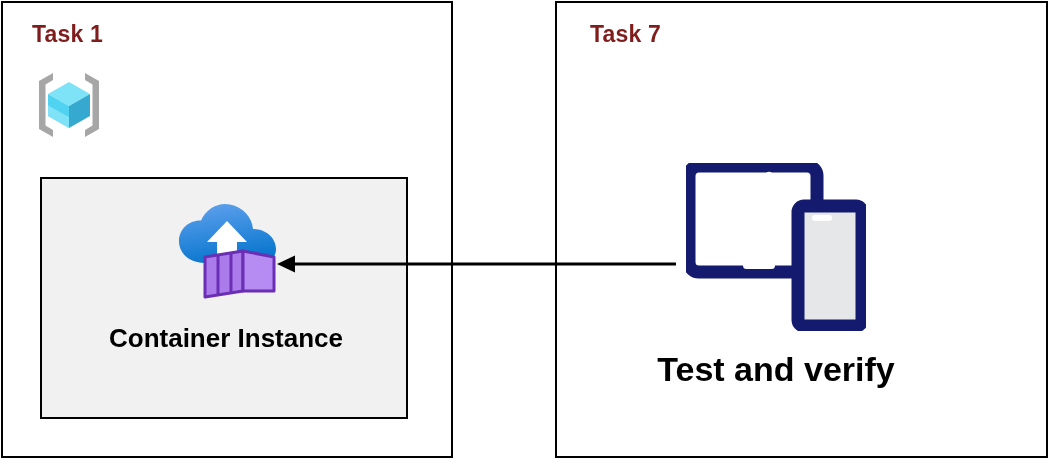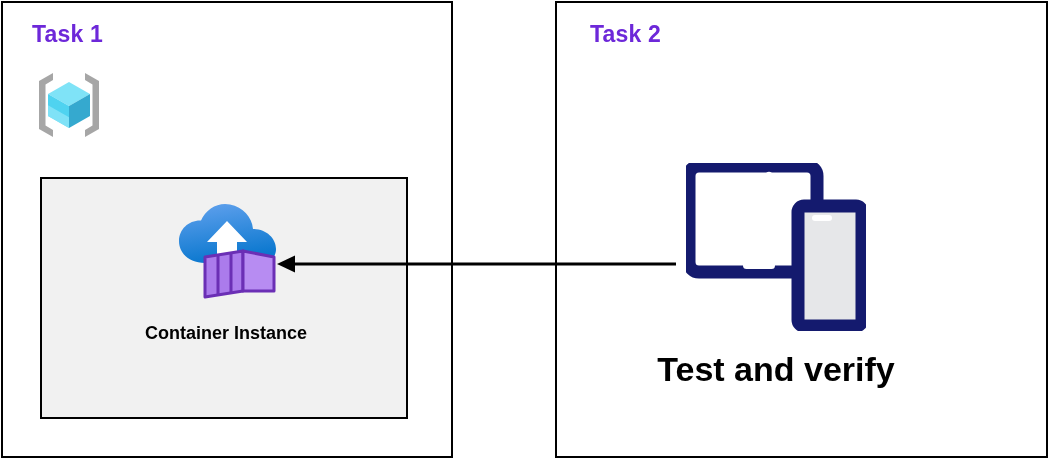--- a/index.html
+++ b/index.html
@@ -40,21 +40,21 @@
     left: 555px;
     top: 1px;
     width: 493px;
     height: 457px;
   }
 
   .panel-title {
     position: absolute;
     font-size: 23px;
     font-weight: bold;
-    color: #6d28d9;
+    color: #7f1d1d;
     letter-spacing: 0.2px;
     white-space: nowrap;
   }
   #title-task1 { left: 29px; top: 18px; }
   #title-task2 { left: 33px; top: 18px; }
 
   
   #rg-row {
     position: absolute;
     left: 30px;
@@ -93,21 +93,21 @@
     width: 105px;
     height: 98px;
     display: block;
   }
   #ci-label {
     position: absolute;
     left: 0;
     top: 144px;
     width: 368px;
     text-align: center;
-    font-size: 18px;
+    font-size: 26px;
     font-weight: bold;
     color: #000000;
     white-space: nowrap;
   }
 
   
   #devices-icon {
     position: absolute;
     left: 686px;
     top: 163px;
@@ -187,21 +187,21 @@
           <line x1="43" y1="54" x2="43" y2="94" stroke="#6b2fb5" stroke-width="3"></line>
           <line x1="56" y1="52" x2="56" y2="92" stroke="#6b2fb5" stroke-width="3"></line>
         </svg>
       </span>
       <div id="ci-label">Container Instance</div>
     </div>
   </div>
 
   
   <div class="panel" id="panel-task2">
-    <div class="panel-title" id="title-task2">Task 2</div>
+    <div class="panel-title" id="title-task2">Task 7</div>
   </div>
 
   
   <span>
     <svg id="devices-icon" viewBox="0 0 180 168" xmlns="http://www.w3.org/2000/svg">
 
       <rect x="3" y="3" width="128" height="106" rx="10" ry="10" fill="#ffffff" stroke="#141a6e" stroke-width="13"></rect>
 
       <circle cx="83" cy="12" r="3.2" fill="#ffffff"></circle>
 

